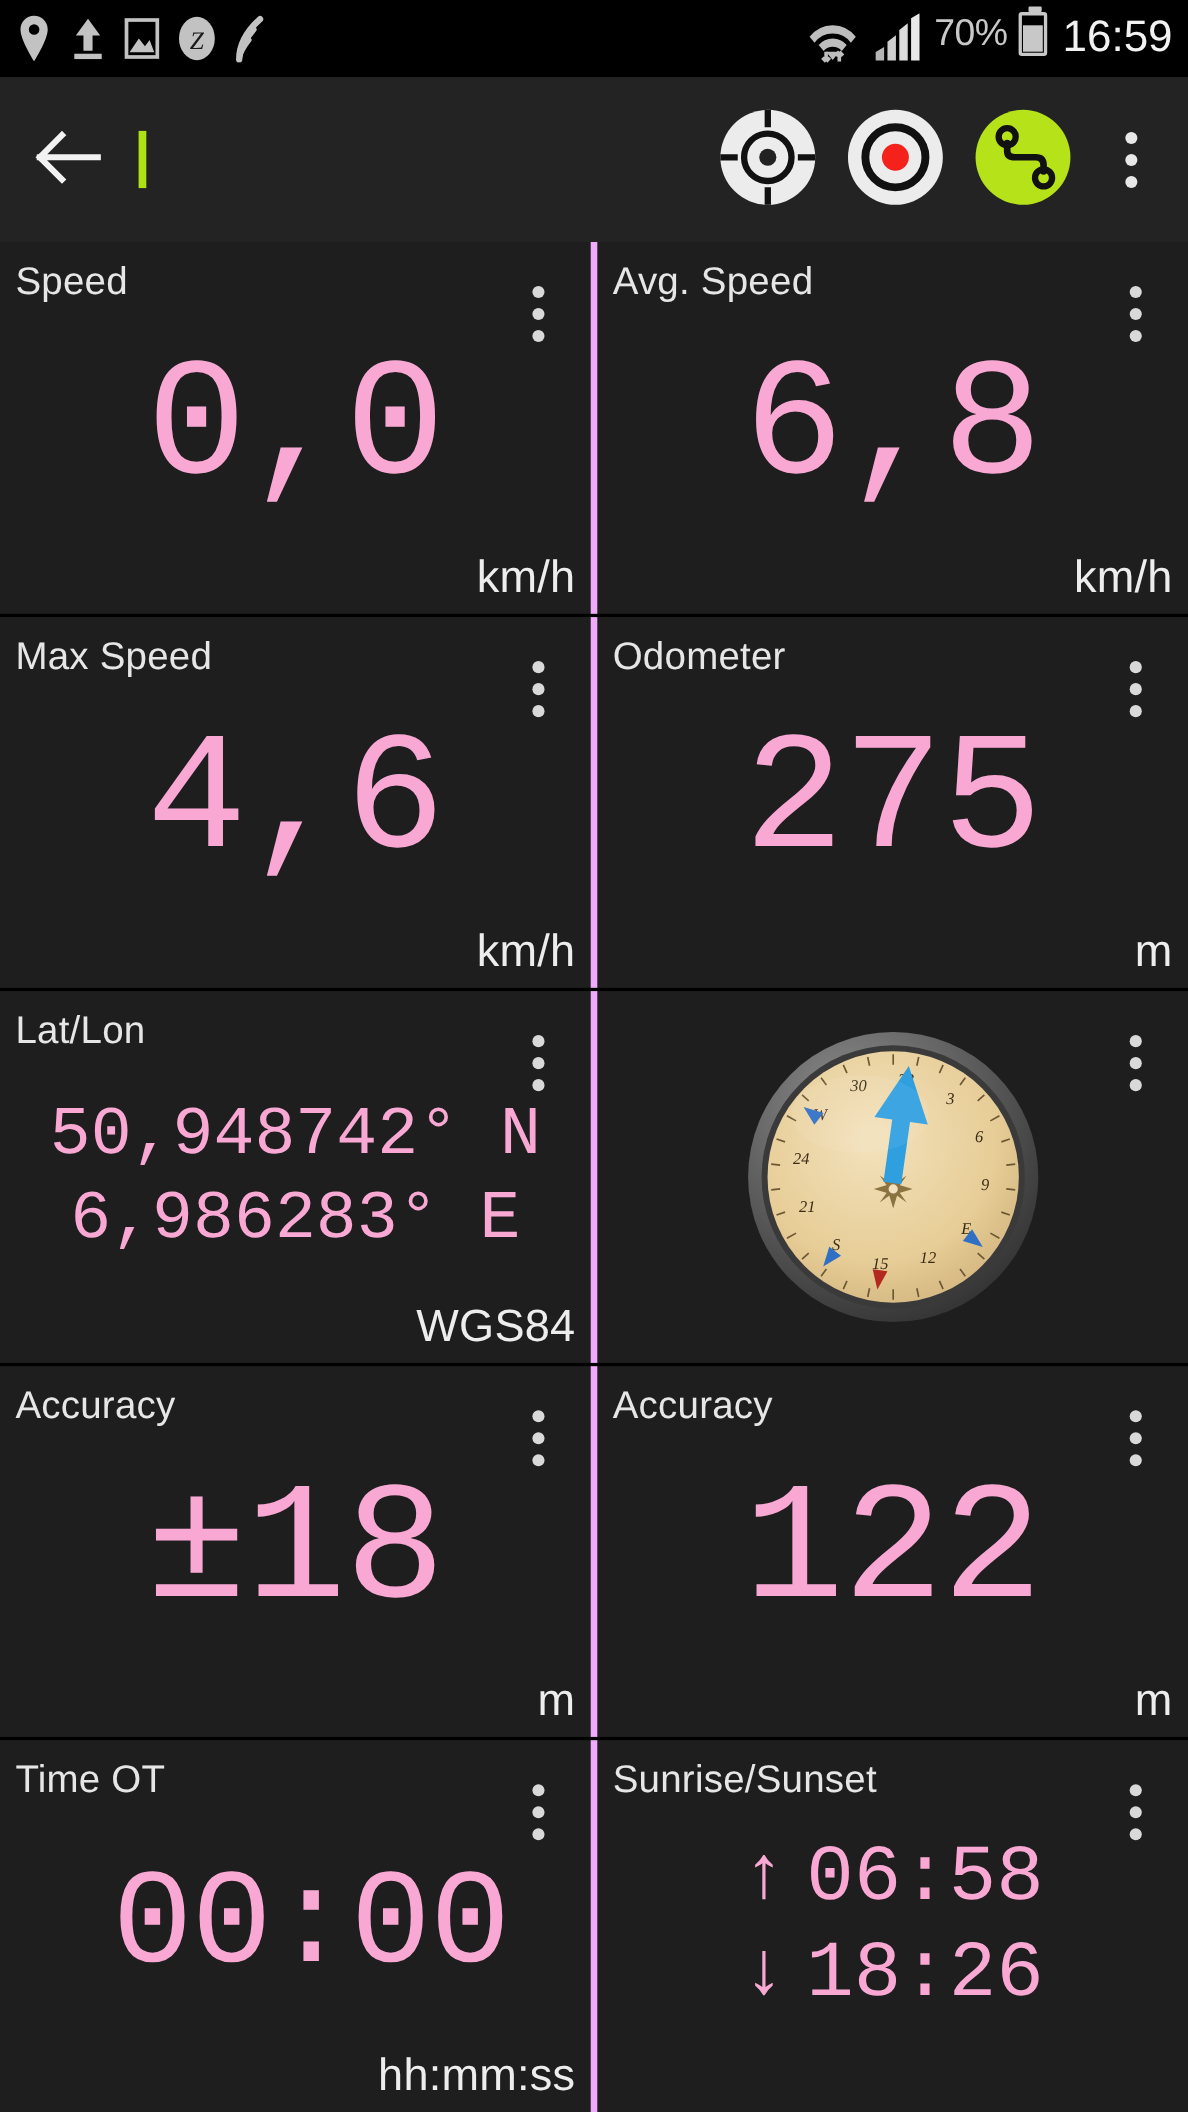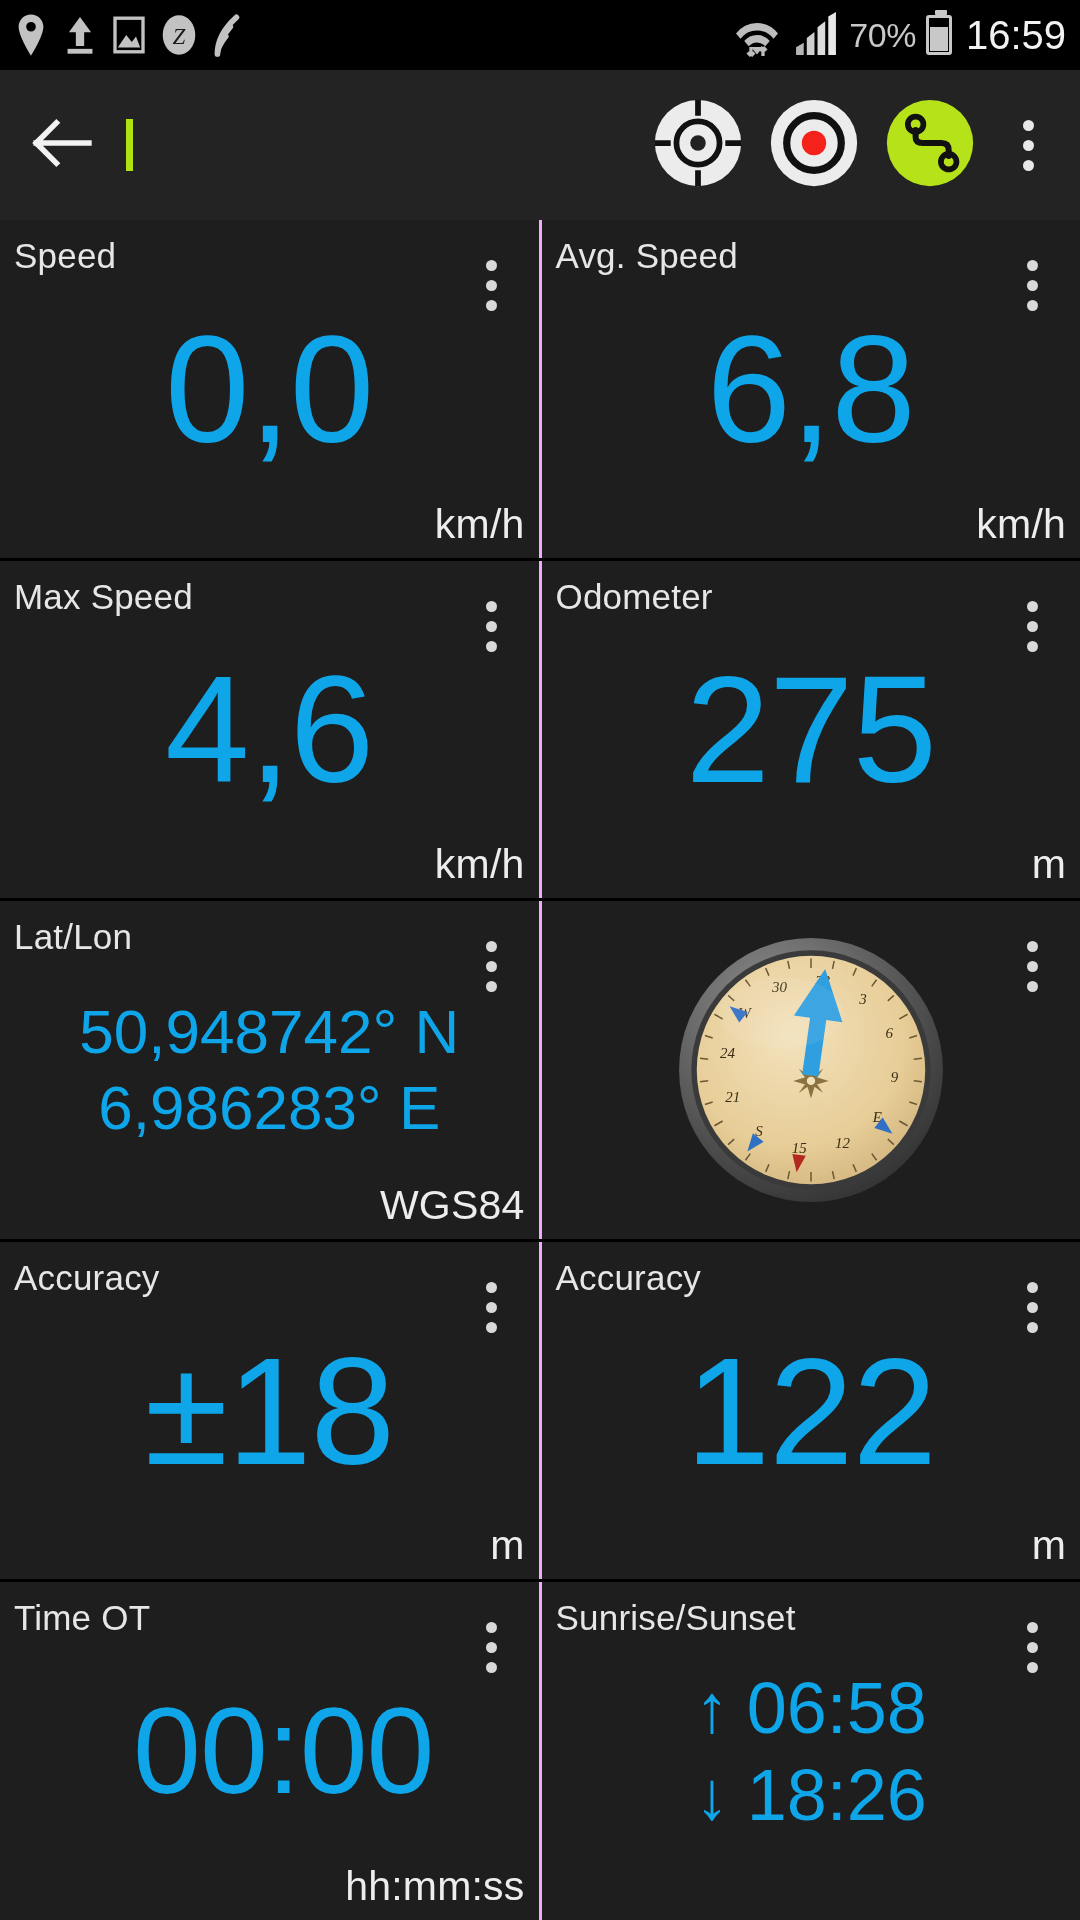--- a/index.html
+++ b/index.html
@@ -11,21 +11,21 @@
   }
   #app { width: 1080px; height: 1920px; position: relative; display: flex; flex-direction: column; }
 
   
   .statusbar {
     height: 70px; background: #000; flex: 0 0 70px;
     display: flex; align-items: center; padding: 0 14px;
     color: #bdbdbd;
   }
   .sb-left { display: flex; align-items: center; gap: 14px; }
-  .sb-right { margin-left: auto; display: flex; align-items: center; gap: 10px; }
+  .sb-right { margin-left: auto; display: flex; gap: 10px; }
   .sb-icon { display: inline-flex; align-items: center; justify-content: center; }
   .sb-batt-text { font-size: 34px; color: #c8c8c8; letter-spacing: -0.5px; }
   .sb-clock { font-size: 40px; color: #f2f2f2; letter-spacing: 0px; padding-left: 4px; }
   .batt {
     width: 26px; height: 40px; border: 3px solid #c8c8c8; border-radius: 3px;
     position: relative; display: inline-block;
   }
   .batt::before {
     content: ""; position: absolute; top: -8px; left: 6px; width: 12px; height: 5px;
     background: #c8c8c8; border-radius: 1px;
@@ -44,42 +44,42 @@
   .ab-btn { width: 96px; height: 96px; display: flex; align-items: center; justify-content: center; }
   .ab-overflow { width: 60px; height: 96px; display: flex; flex-direction: column; align-items: center; justify-content: center; gap: 9px; }
   .ab-overflow i { width: 11px; height: 11px; border-radius: 50%; background: #e8e8e8; display: block; }
 
   
   .grid { flex: 1 1 auto; display: flex; flex-direction: column; background: #0d0d0d; }
   .row { flex: 1 1 0; display: flex; border-top: 3px solid #000; min-height: 0; }
   .row:first-child { border-top: none; }
   .cell {
     flex: 1 1 0; position: relative; background: #1e1e1e; min-width: 0;
-    border-left: 3px solid #f0abfc; overflow: hidden;
+    border-left: 6px solid #f0abfc; overflow: hidden;
   }
   .cell:first-child { border-left: none; }
 
   .cell-label {
     position: absolute; top: 16px; left: 14px;
     font-size: 35px; color: #e6e6e6; font-weight: 400; letter-spacing: 0.2px;
     white-space: nowrap;
   }
   .cell-menu {
     position: absolute; top: 40px; right: 42px;
     display: flex; flex-direction: column; gap: 9px; align-items: center;
   }
   .cell-menu i { width: 11px; height: 11px; border-radius: 50%; background: #d9d9d9; display: block; }
   .cell-unit {
     position: absolute; bottom: 10px; right: 14px;
     font-size: 41px; color: #ededed; letter-spacing: 0.2px; white-space: nowrap;
   }
   .cell-value {
     position: absolute; left: 0; right: 0; top: 50%; transform: translateY(-50%);
-    text-align: center; color: #0ea5e9; font-weight: 300;
-    line-height: 1.0; white-space: nowrap; padding: 0 10px;
+    text-align: center; color: #f9a8d4; font-weight: 300;
+    line-height: 1.0; white-space: nowrap; padding: 0 10px; font-family: Liberation Mono, monospace;
   }
   .v-big { font-size: 152px; letter-spacing: -1px; }
   .v-coord { font-size: 62px; line-height: 1.22; font-weight: 300; }
   .v-sun { font-size: 72px; line-height: 1.2; text-align: center; font-weight: 300; }
   .sun-row { display: flex; align-items: center; justify-content: center; gap: 18px; }
   .sun-arrow { font-size: 68px; line-height: 1; display: inline-block; }
 
   
   .compass-cell { display: flex; align-items: center; justify-content: center; }
   .compass-wrap { width: 272px; height: 272px; position: relative; }

